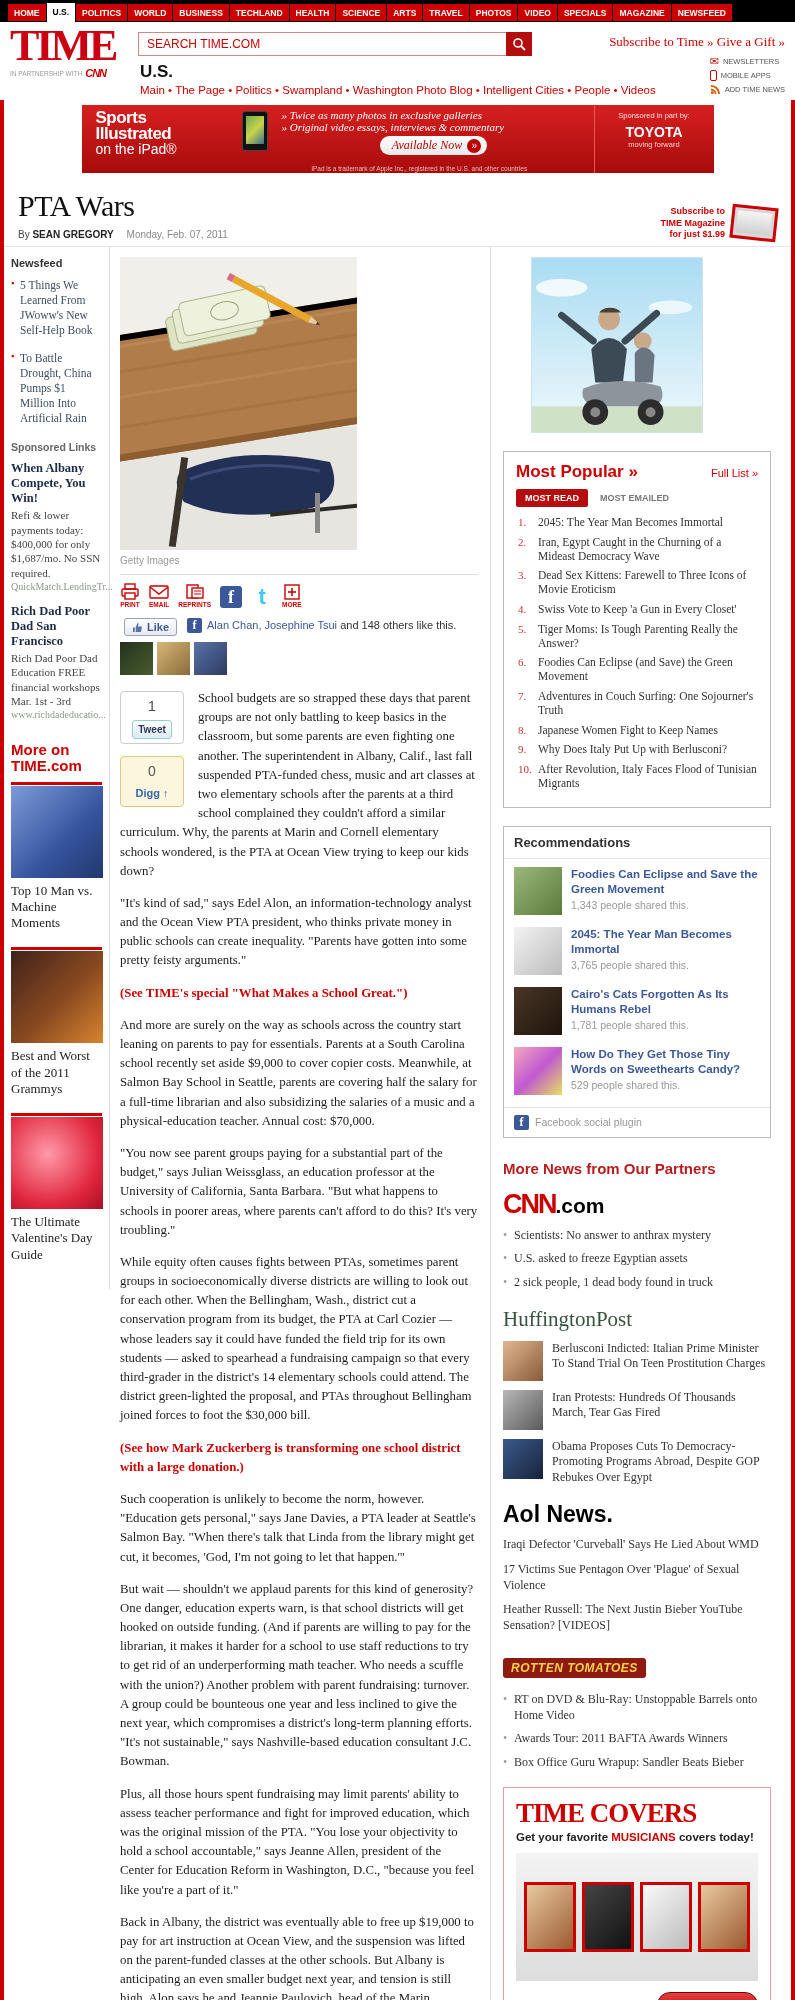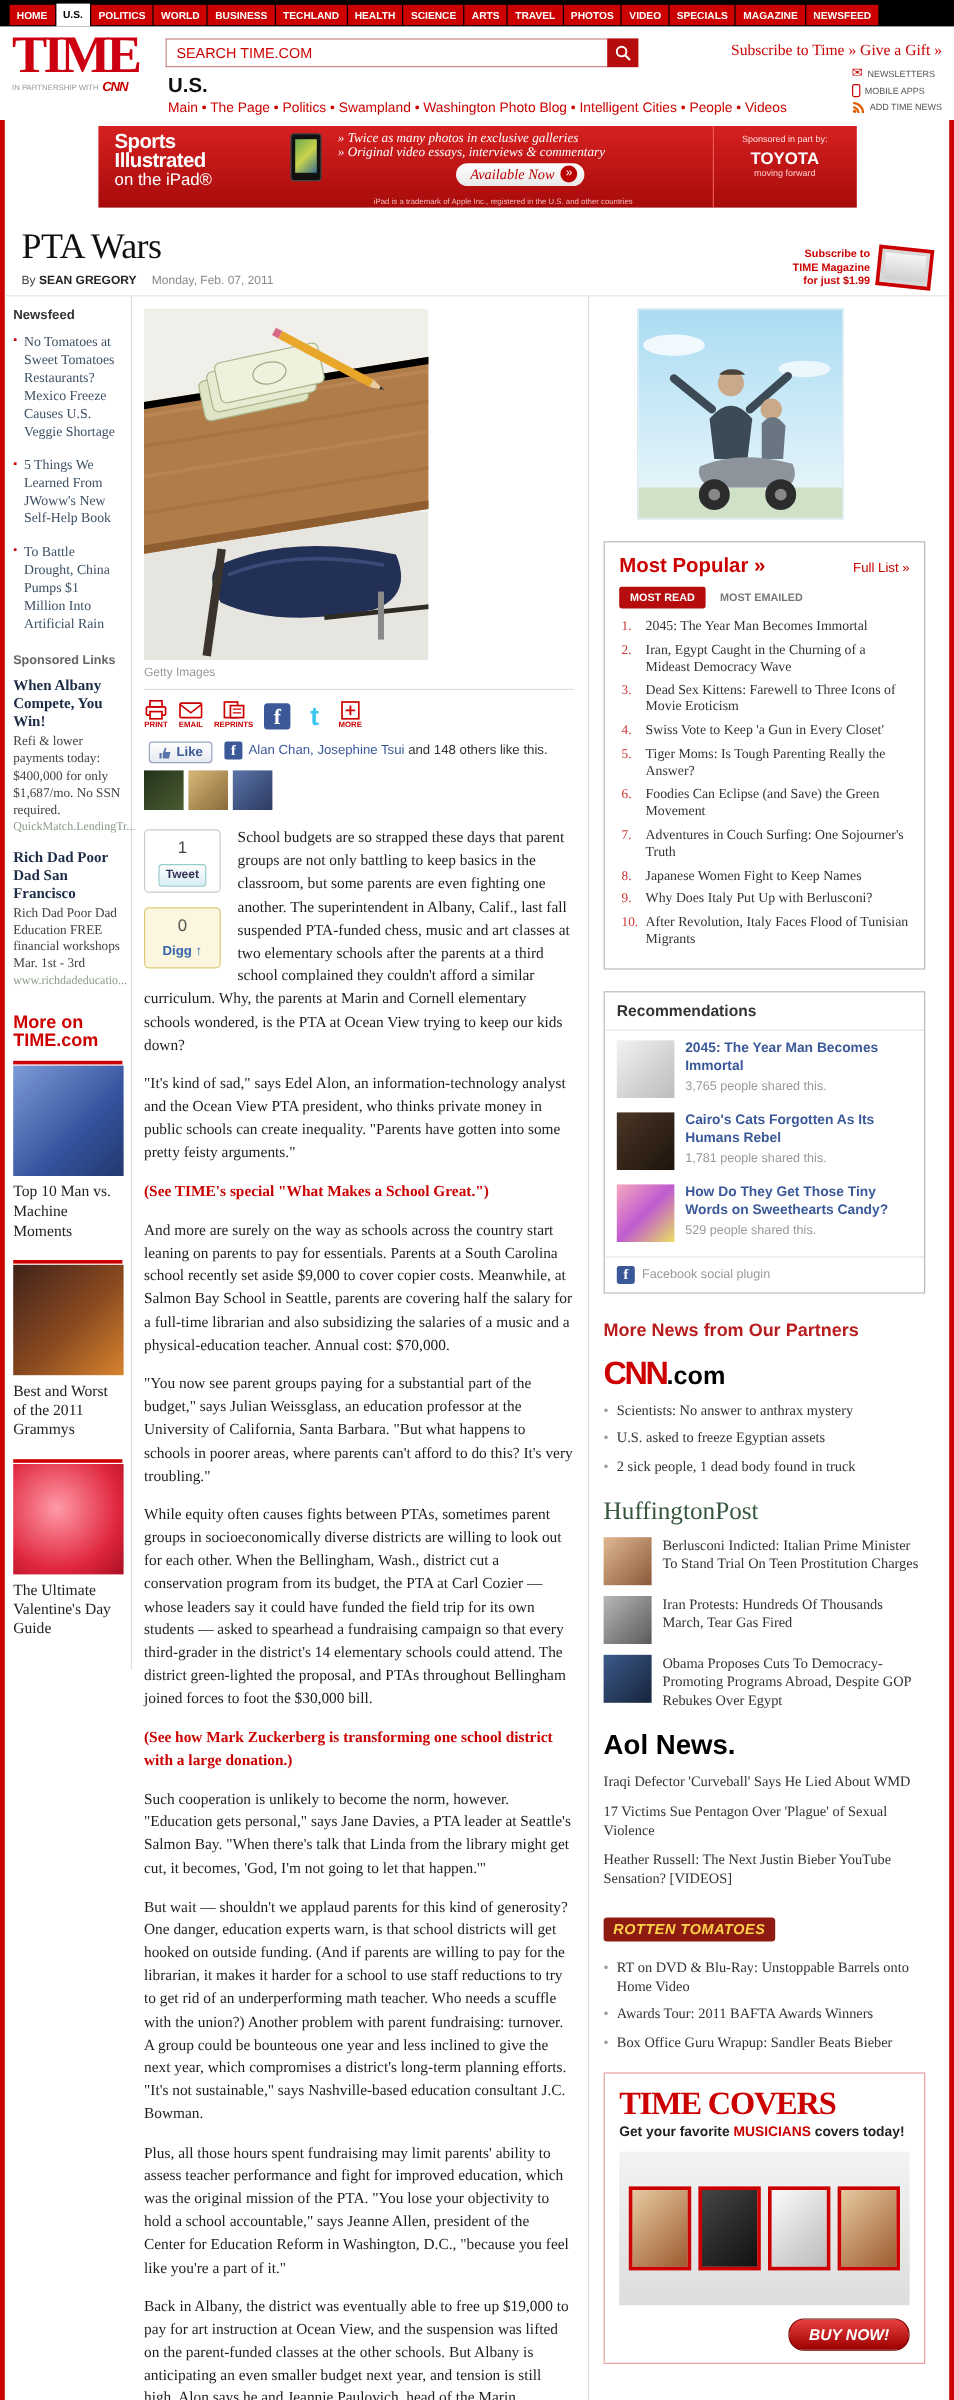--- a/index.html
+++ b/index.html
@@ -35,21 +35,21 @@
   
   .si-banner{width:632px;height:68px;margin:5px auto 8px;background:linear-gradient(#d62020,#a80b0b);display:flex;position:relative;color:#fff;overflow:hidden}
   .si-left{width:160px;padding:5px 0 0 14px;line-height:.95}
   .si-top{font-weight:bold;font-size:17px;letter-spacing:-.5px}
   .si-mid{font-weight:bold;font-size:17px;letter-spacing:-.5px}
   .si-bot{font-size:14px;margin-top:1px}
   .ipad-thumb{width:26px;height:40px;background:#111;border-radius:3px;margin:6px 6px 0 0;border:1px solid #444;flex:none;position:relative}
   .ipad-thumb::after{content:"";position:absolute;inset:4px 3px 6px;background:linear-gradient(135deg,#6fa84f,#c9d44a,#3a6f8f)}
   .si-middle{flex:1;padding-top:4px;text-align:center}
   .si-line{font-family:"Liberation Serif",serif;font-style:italic;font-size:11px;text-align:left;padding-left:8px}
-  .avail-btn{display:inline-flex;align-items:flex-start;gap:5px;background:linear-gradient(#fff,#e8e8e8);border-radius:11px;padding:2px 6px 2px 12px;margin-top:3px;cursor:pointer}
+  .avail-btn{display:inline-flex;align-items:flex-end;gap:5px;background:linear-gradient(#fff,#e8e8e8);border-radius:11px;padding:2px 6px 2px 12px;margin-top:3px;cursor:pointer}
   .avail-txt{font-family:"Liberation Serif",serif;font-style:italic;font-size:12px;color:#b00}
   .avail-arrow{width:14px;height:14px;border-radius:50%;background:#b00;color:#fff;font-size:10px;line-height:14px;text-align:center}
   .si-right{width:120px;border-left:1px solid #e55;padding:6px 6px 0;text-align:center}
   .si-sponsored{font-size:7.5px;color:#ffdddd}
   .toyota{font-weight:bold;font-size:14px;margin-top:4px}
   .toyota-tag{font-size:7.5px;color:#ffcccc}
   .si-disc{position:absolute;bottom:1px;left:230px;font-size:6.5px;color:#f2bcbc}
 
   
   .art-head{display:flex;justify-content:space-between;padding:8px 14px 6px;border-bottom:1px solid #e5e5e5}
@@ -256,21 +256,20 @@
           <div>for just $1.99</div>
         </div>
         <div class="promo-cover"></div>
       </div>
     </div>
 
     <div class="content">
 
       <div class="col-left">
         <div class="nf-title">Newsfeed</div>
-        <div class="nf-item">No Tomatoes at Sweet Tomatoes Restaurants? Mexico Freeze Causes U.S. Veggie Shortage</div>
         <div class="nf-item">5 Things We Learned From JWoww's New Self-Help Book</div>
         <div class="nf-item">To Battle Drought, China Pumps $1 Million Into Artificial Rain</div>
 
         <div class="sp-title">Sponsored Links</div>
         <div class="sp-ad">
           <div class="sp-ad-title">When Albany Compete, You Win!</div>
           <div class="sp-ad-body">Refi &amp; lower payments today: $400,000 for only $1,687/mo. No SSN required.</div>
           <div class="sp-ad-url">QuickMatch.LendingTr...</div>
         </div>
         <div class="sp-ad">
@@ -452,20 +451,27 @@
             <li>Adventures in Couch Surfing: One Sojourner's Truth</li>
             <li>Japanese Women Fight to Keep Names</li>
             <li>Why Does Italy Put Up with Berlusconi?</li>
             <li>After Revolution, Italy Faces Flood of Tunisian Migrants</li>
           </ol>
         </div>
 
         <div class="rec-box">
           <div class="rec-head">Recommendations</div>
           <div class="rec-item">
+            <div class="rec-thumb" style="background:linear-gradient(135deg,#9ab87a,#5a7a3c)"></div>
+            <div>
+                <div class="rec-title">Foodies Can Eclipse and Save the Green Movement</div>
+                <div class="rec-shares">1,343 people shared this.</div>
+              </div>
+          </div>
+          <div class="rec-item">
             <div class="rec-thumb" style="background:linear-gradient(135deg,#f2f2f2,#bcbcbc)"></div>
             <div>
                 <div class="rec-title">2045: The Year Man Becomes Immortal</div>
                 <div class="rec-shares">3,765 people shared this.</div>
               </div>
           </div>
           <div class="rec-item">
             <div class="rec-thumb" style="background:linear-gradient(135deg,#4a3626,#1e140c)"></div>
             <div>
                 <div class="rec-title">Cairo's Cats Forgotten As Its Humans Rebel</div>

